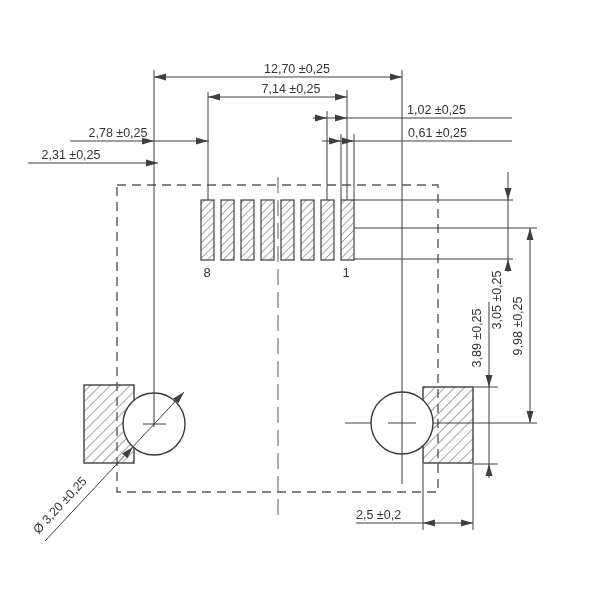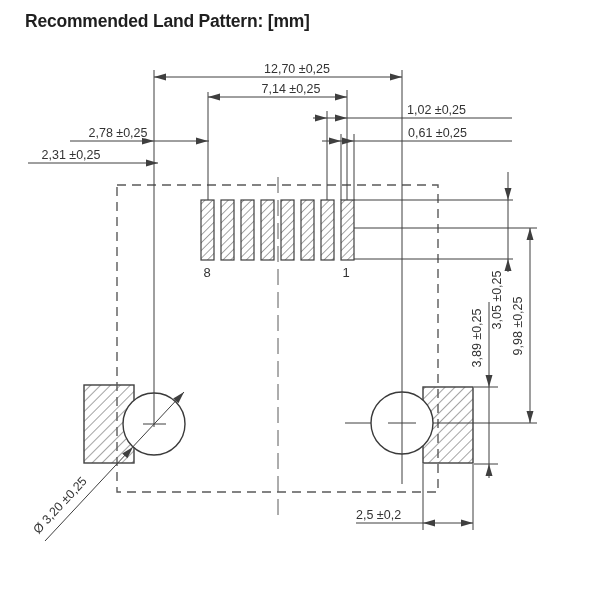--- a/index.html
+++ b/index.html
@@ -17,21 +17,20 @@
   .hole{fill:#ffffff;stroke:#3a3a3a;stroke-width:1.4;}
   .arr{fill:#3f3f3f;stroke:none;}
   text{font-family:"Liberation Sans",sans-serif;font-size:12.5px;fill:#333333;
        paint-order:stroke;stroke:#ffffff;stroke-width:2.5px;stroke-linejoin:round;}
   .pin{font-size:13px;}
 </style>
 </head>
 <body>
 
 <div class="page">
-  <div class="title">Recommended Land Pattern: [mm]</div>
 
   <svg width="600" height="600" viewBox="0 0 600 600">
     <defs>
       <pattern id="hatchS" width="5.5" height="5.5" patternUnits="userSpaceOnUse" patternTransform="rotate(45)">
         <line x1="0" y1="0" x2="0" y2="5.5" stroke="#4a4a4a" stroke-width="1"></line>
       </pattern>
       <pattern id="hatchL" width="7" height="7" patternUnits="userSpaceOnUse" patternTransform="rotate(45)">
         <line x1="0" y1="0" x2="0" y2="7" stroke="#4a4a4a" stroke-width="1"></line>
       </pattern>
     </defs>

